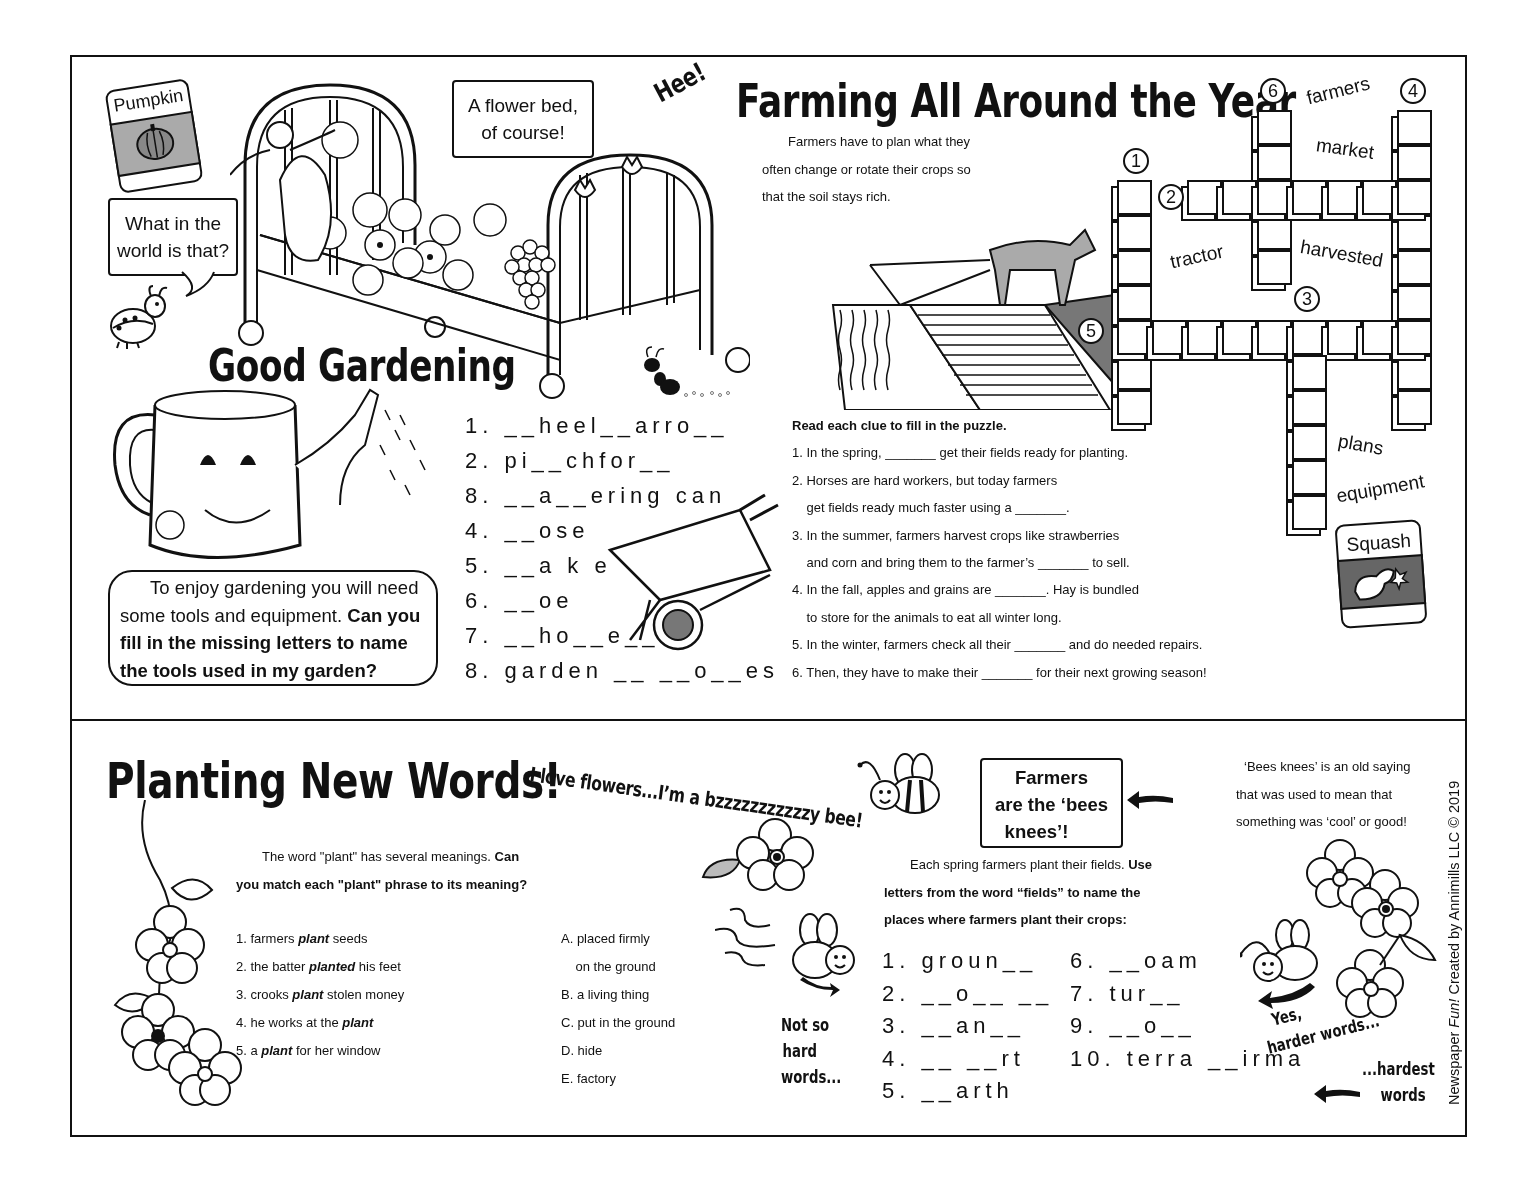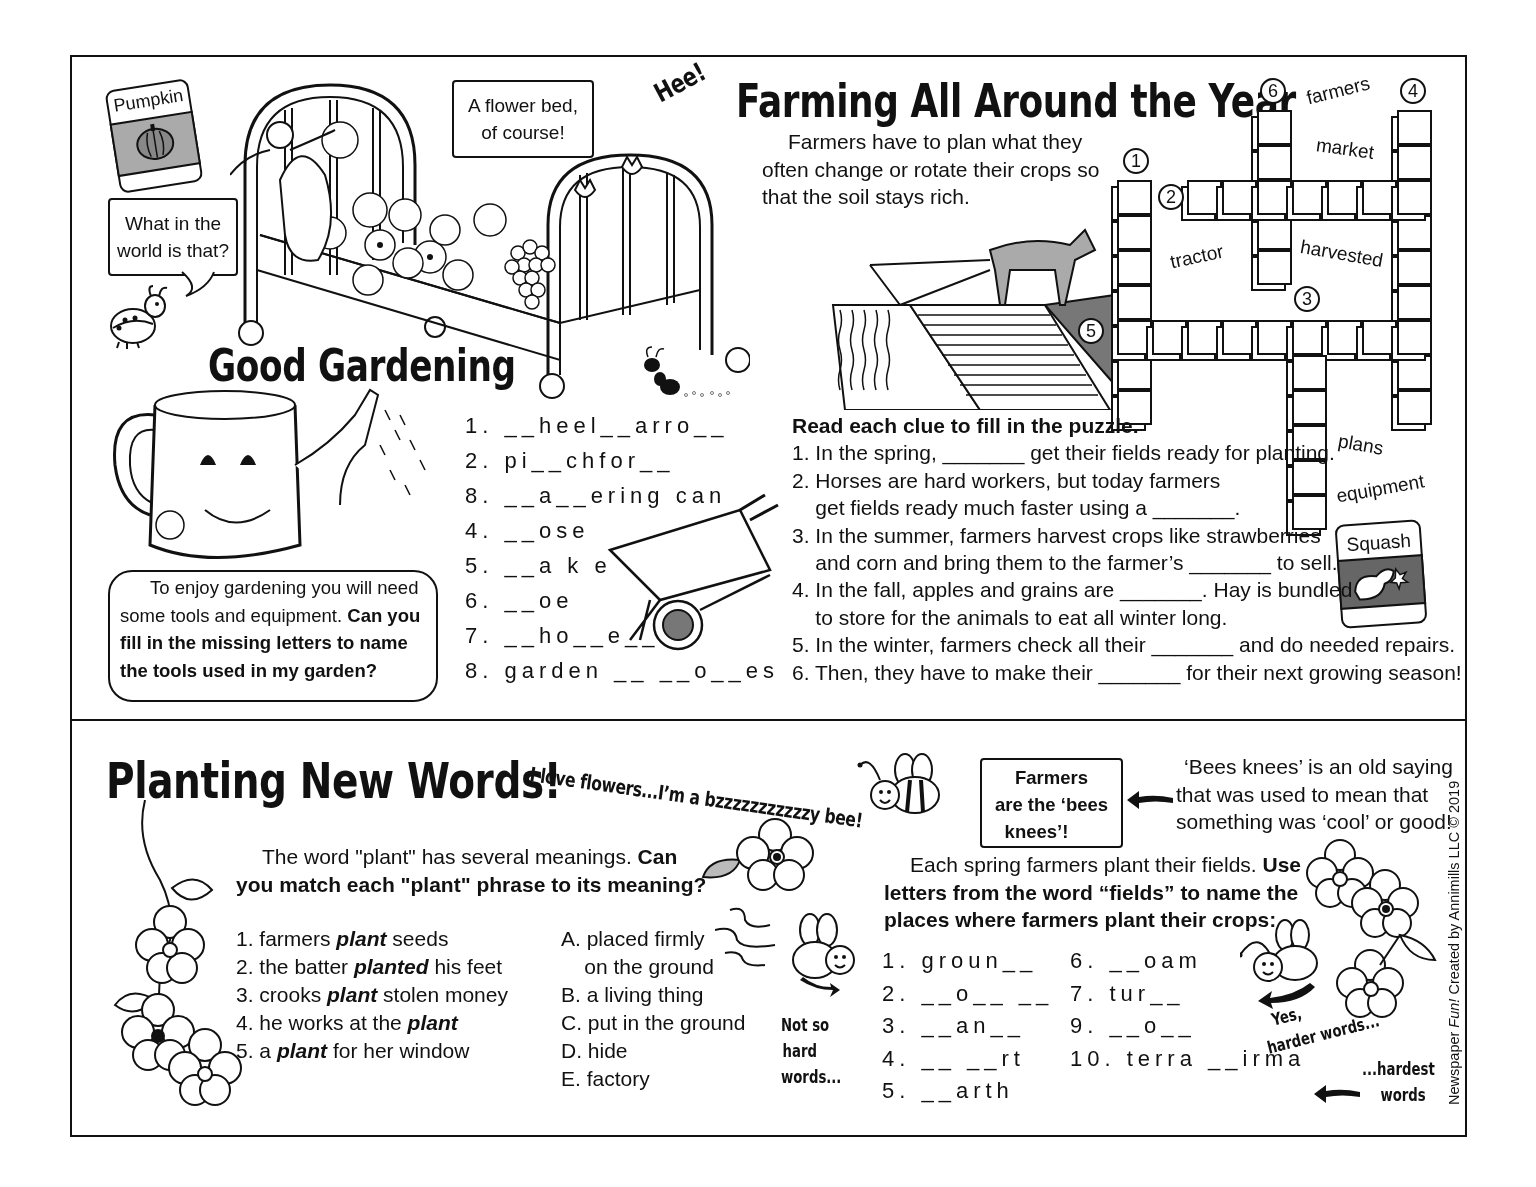--- a/index.html
+++ b/index.html
@@ -3,21 +3,21 @@
 <meta charset="utf-8">
 <style>
   * { box-sizing: border-box; margin: 0; padding: 0; }
   html, body { width: 1536px; height: 1187px; background: #ffffff; overflow: hidden; }
   body { position: relative; font-family: "Liberation Sans", sans-serif; color: #111; }
   .abs { position: absolute; }
   .frame { position: absolute; left: 70px; top: 55px; width: 1397px; height: 1082px; border: 2px solid #111; }
   .divider { position: absolute; left: 70px; top: 719px; width: 1397px; height: 2px; background: #111; }
   .title-font { font-family: "DejaVu Sans", sans-serif; font-weight: bold; transform: scaleX(0.78); transform-origin: left center; letter-spacing: -0.5px; white-space: nowrap; }
   .bubble { position: absolute; border: 2px solid #111; border-radius: 4px; background: #fff; text-align: center; font-size: 19px; line-height: 27px; }
-  .txt { font-size: 21px; line-height: 27.5px; white-space: nowrap; }
+  .txt { font-size: 13px; line-height: 27.5px; white-space: nowrap; }
   .spaced { font-size: 22px; letter-spacing: 5px; line-height: 35px; white-space: nowrap; }
   .cell { position: absolute; width: 35px; height: 35px; border: 2px solid #111; background: #fff; box-shadow: -6px 6px 0 -2px #fff, -6px 6px 0 0 #111; }
   .num-circle { position: absolute; width: 26px; height: 26px; border: 2px solid #111; border-radius: 50%; background: #fff; text-align: center; font-size: 18px; line-height: 22px; }
   .word-bank { position: absolute; font-size: 19px; white-space: nowrap; }
   .b { font-weight: bold; }
   .bi { font-weight: bold; font-style: italic; }
   .small-hand { font-family: "DejaVu Sans", sans-serif; font-weight: bold; font-size: 17px; transform: scaleX(0.78); transform-origin: left top; line-height: 26px; white-space: nowrap; }
 </style>
 </head>
 <body>
@@ -170,21 +170,21 @@
       <line x1="295" y1="45" x2="300" y2="55"></line>
       <line x1="300" y1="30" x2="305" y2="40"></line>
       <line x1="310" y1="55" x2="315" y2="65"></line>
       <line x1="280" y1="60" x2="285" y2="70"></line>
       <line x1="320" y1="75" x2="325" y2="85"></line>
       <line x1="290" y1="85" x2="295" y2="95"></line>
       <line x1="305" y1="100" x2="310" y2="110"></line>
     </g>
 </svg>
 
-<div class="bubble" style="left:108px; top:570px; width:330px; height:132px; border-radius:24px; text-align:left; padding:2px 10px; font-size:18.5px; line-height:27.5px;">
+<div class="bubble" style="left:108px; top:570px; width:330px; height:116px; border-radius:24px; text-align:left; padding:2px 10px; font-size:18.5px; line-height:27.5px;">
   <div style="padding-left:30px;"><span>To enjoy gardening you will need</span></div>
   <div><span>some tools and equipment.</span> <span class="b">Can you</span></div>
   <div class="b">fill in the missing letters to name</div>
   <div class="b">the tools used in my garden?</div>
 </div>
 
 <div class="abs" style="left:465px; top:408px;">
   <div class="spaced">1. __heel__arro__</div>
   <div class="spaced">2. pi__chfor__</div>
   <div class="spaced">8. __a__ering  can</div>
@@ -423,21 +423,21 @@
 <div class="bubble b" style="left:980px; top:758px; width:143px; height:90px; padding-top:4px; font-size:18.5px; line-height:27px;">
   <div>Farmers</div>
   <div>are the ‘bees</div>
   <div style="padding-right:30px;">knees’!</div>
 </div>
 
 <svg class="abs" style="left:1125px; top:788px;" width="50" height="24">
   <path d="M2 12 L14 3 L14 9 Q30 6 48 10 L48 15 Q30 12 14 15 L14 21 Z" fill="#111"></path>
 </svg>
 
-<div class="abs txt" style="left:1176px; top:753px;">
+<div class="abs txt" style="left:1236px; top:753px;">
   <div style="padding-left:8px;">‘Bees knees’ is an old saying</div>
   <div>that was used to mean that</div>
   <div>something was ‘cool’ or good!</div>
 </div>
 
 <div class="abs txt" style="left:884px; top:851px;">
   <div style="padding-left:26px;"><span>Each spring farmers plant their fields.</span> <span class="b">Use</span></div>
   <div class="b">letters from the word “fields” to name the</div>
   <div class="b">places where farmers plant their crops:</div>
 </div>

